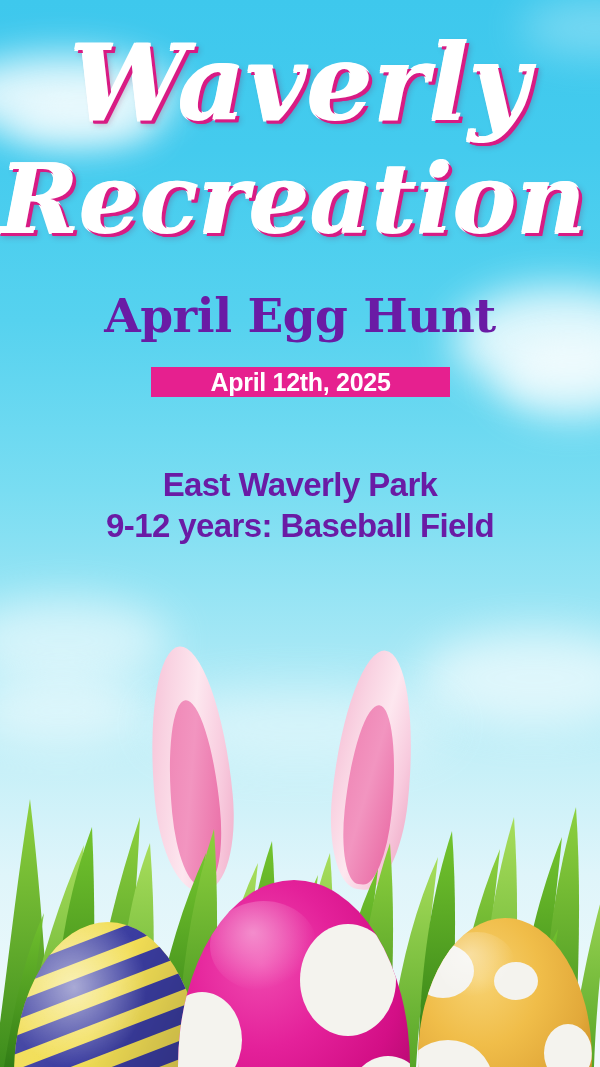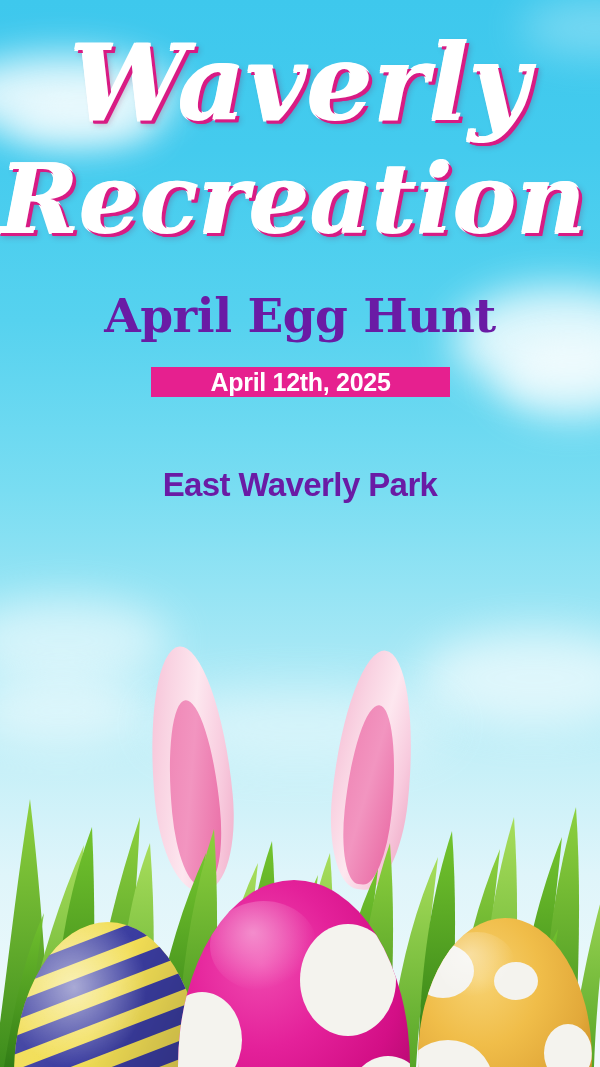--- a/index.html
+++ b/index.html
@@ -248,16 +248,17 @@
     <div class="script-line" id="title-line-2">Recreation</div>
 
     <div id="subtitle">April Egg Hunt</div>
 
     <div id="date-badge">
       <span id="date-badge-text">April 12th, 2025</span>
     </div>
 
     <div id="details">
       <div class="detail-line size-a">East Waverly Park</div>
+      <div class="detail-line size-b">9-12 years: Baseball Field</div>
     </div>
   </div>
 
 </div>
 
 </body></html>

